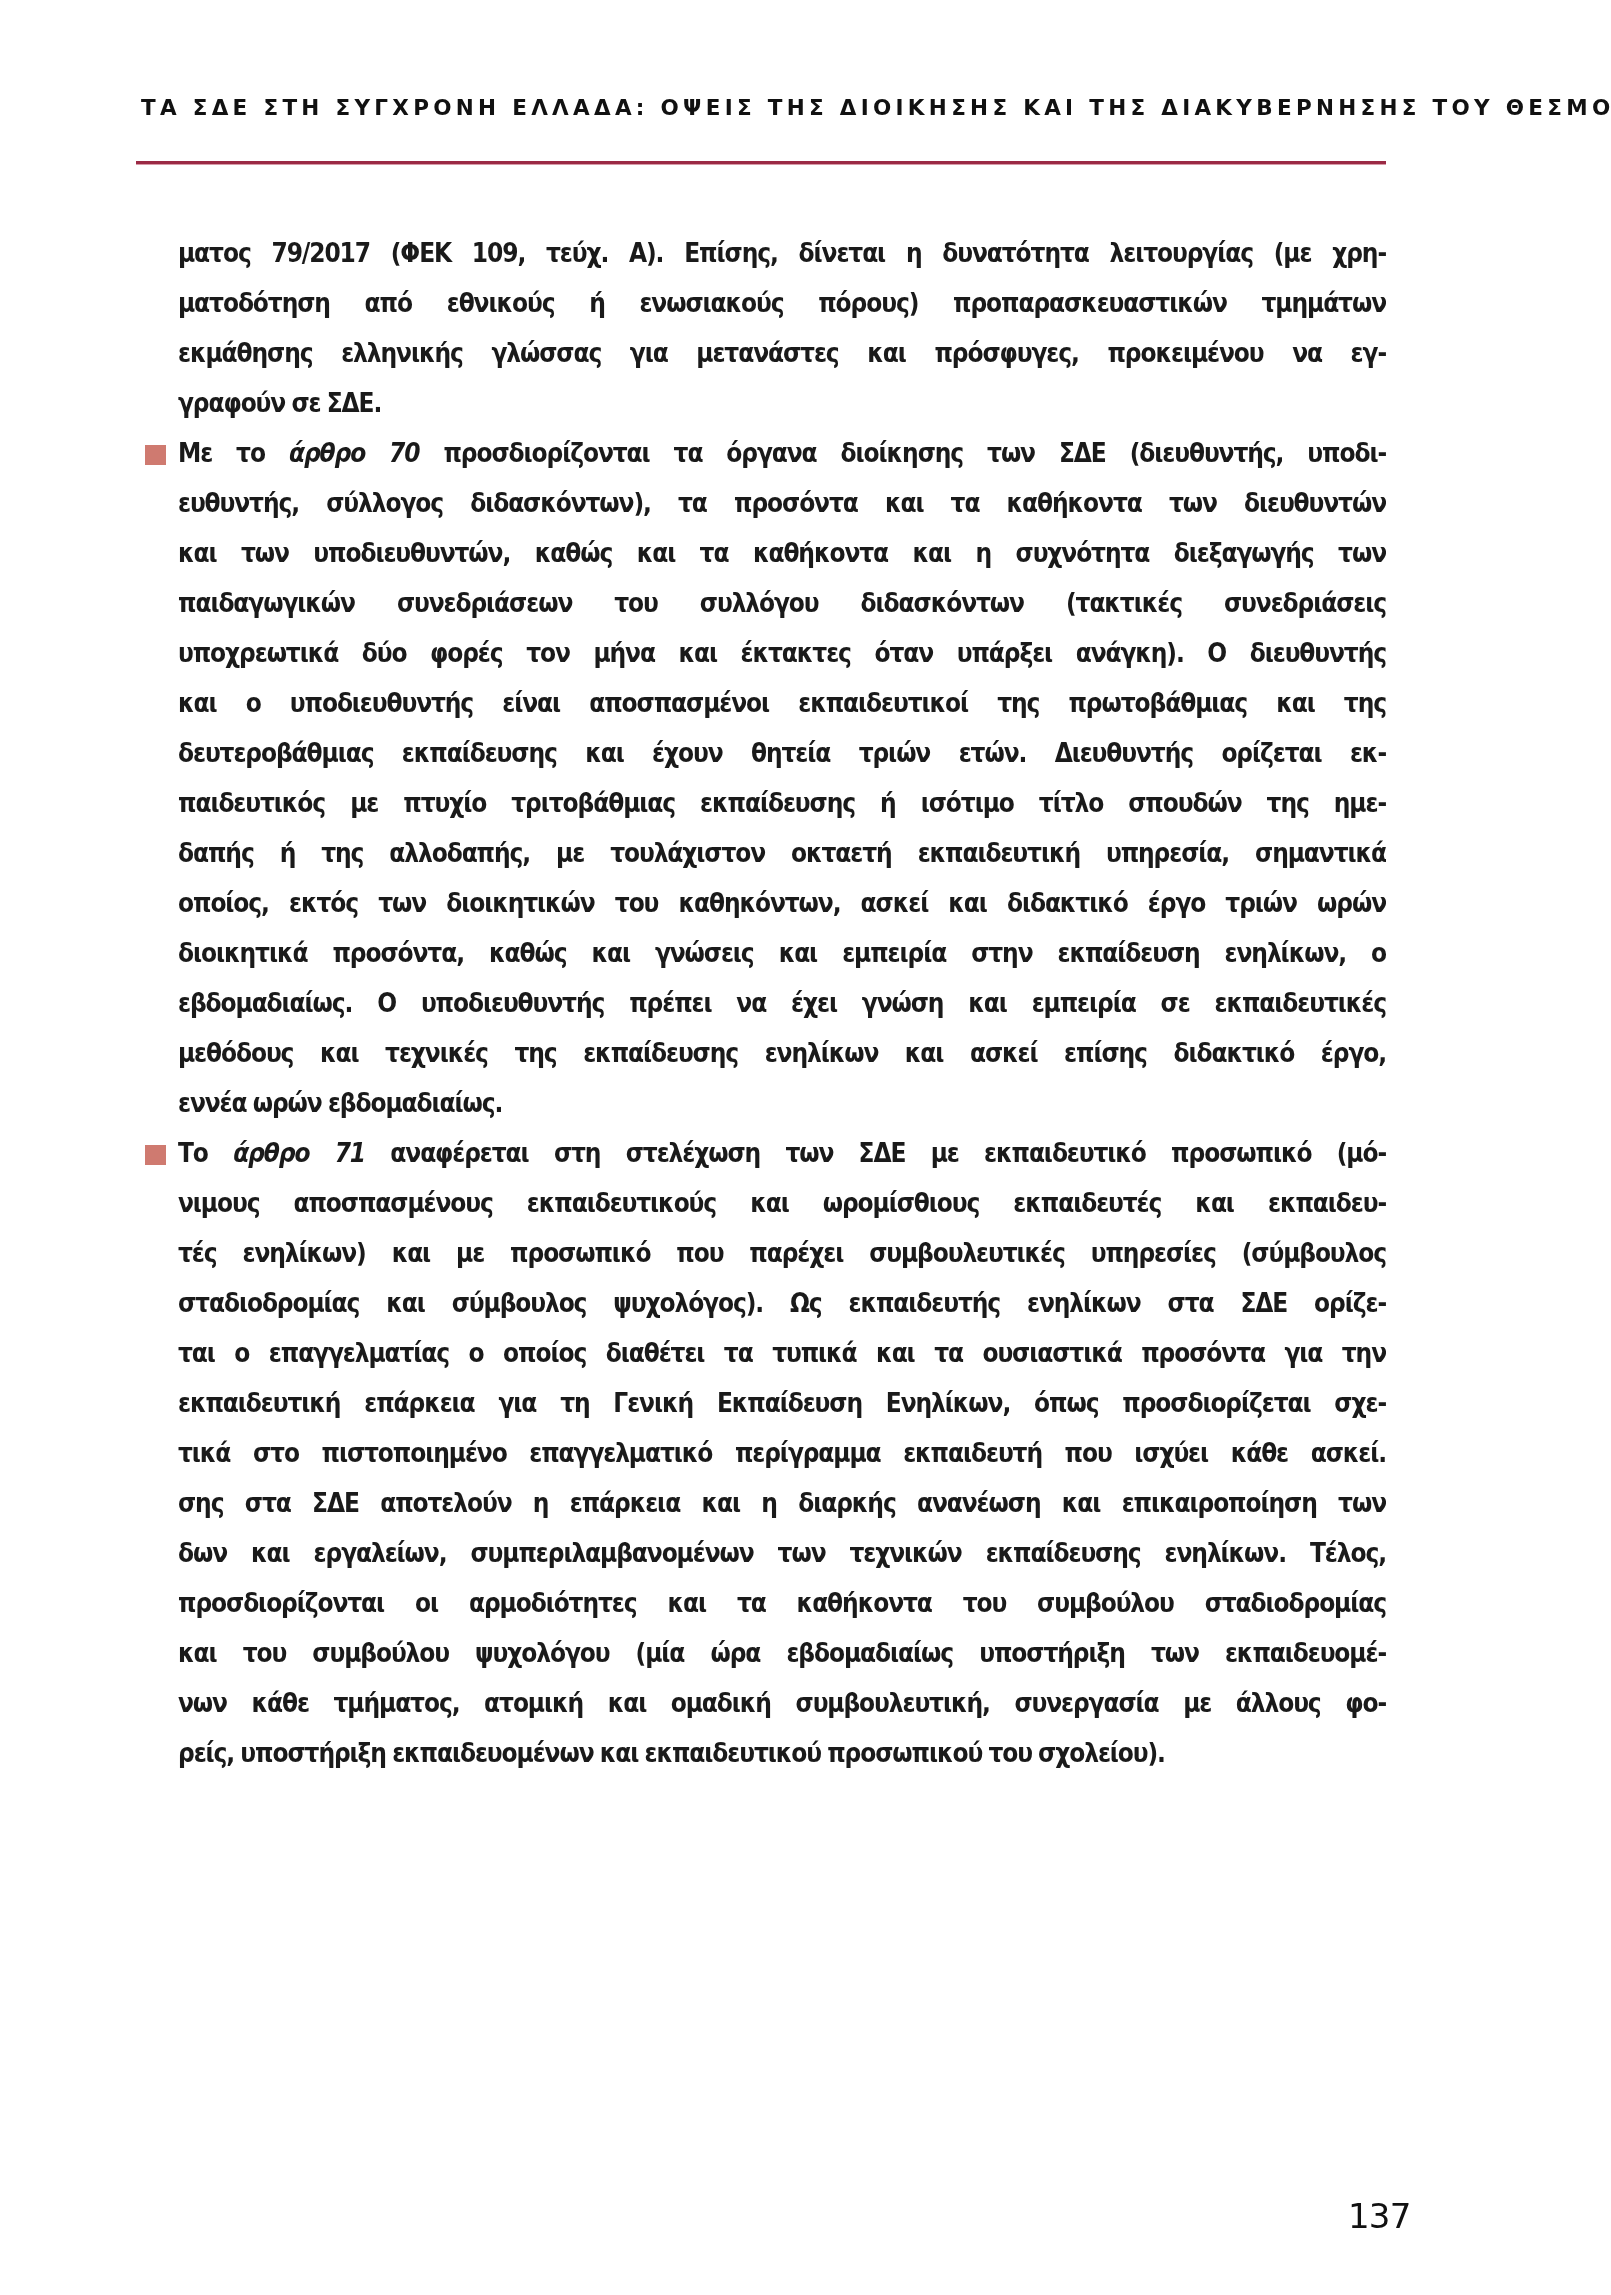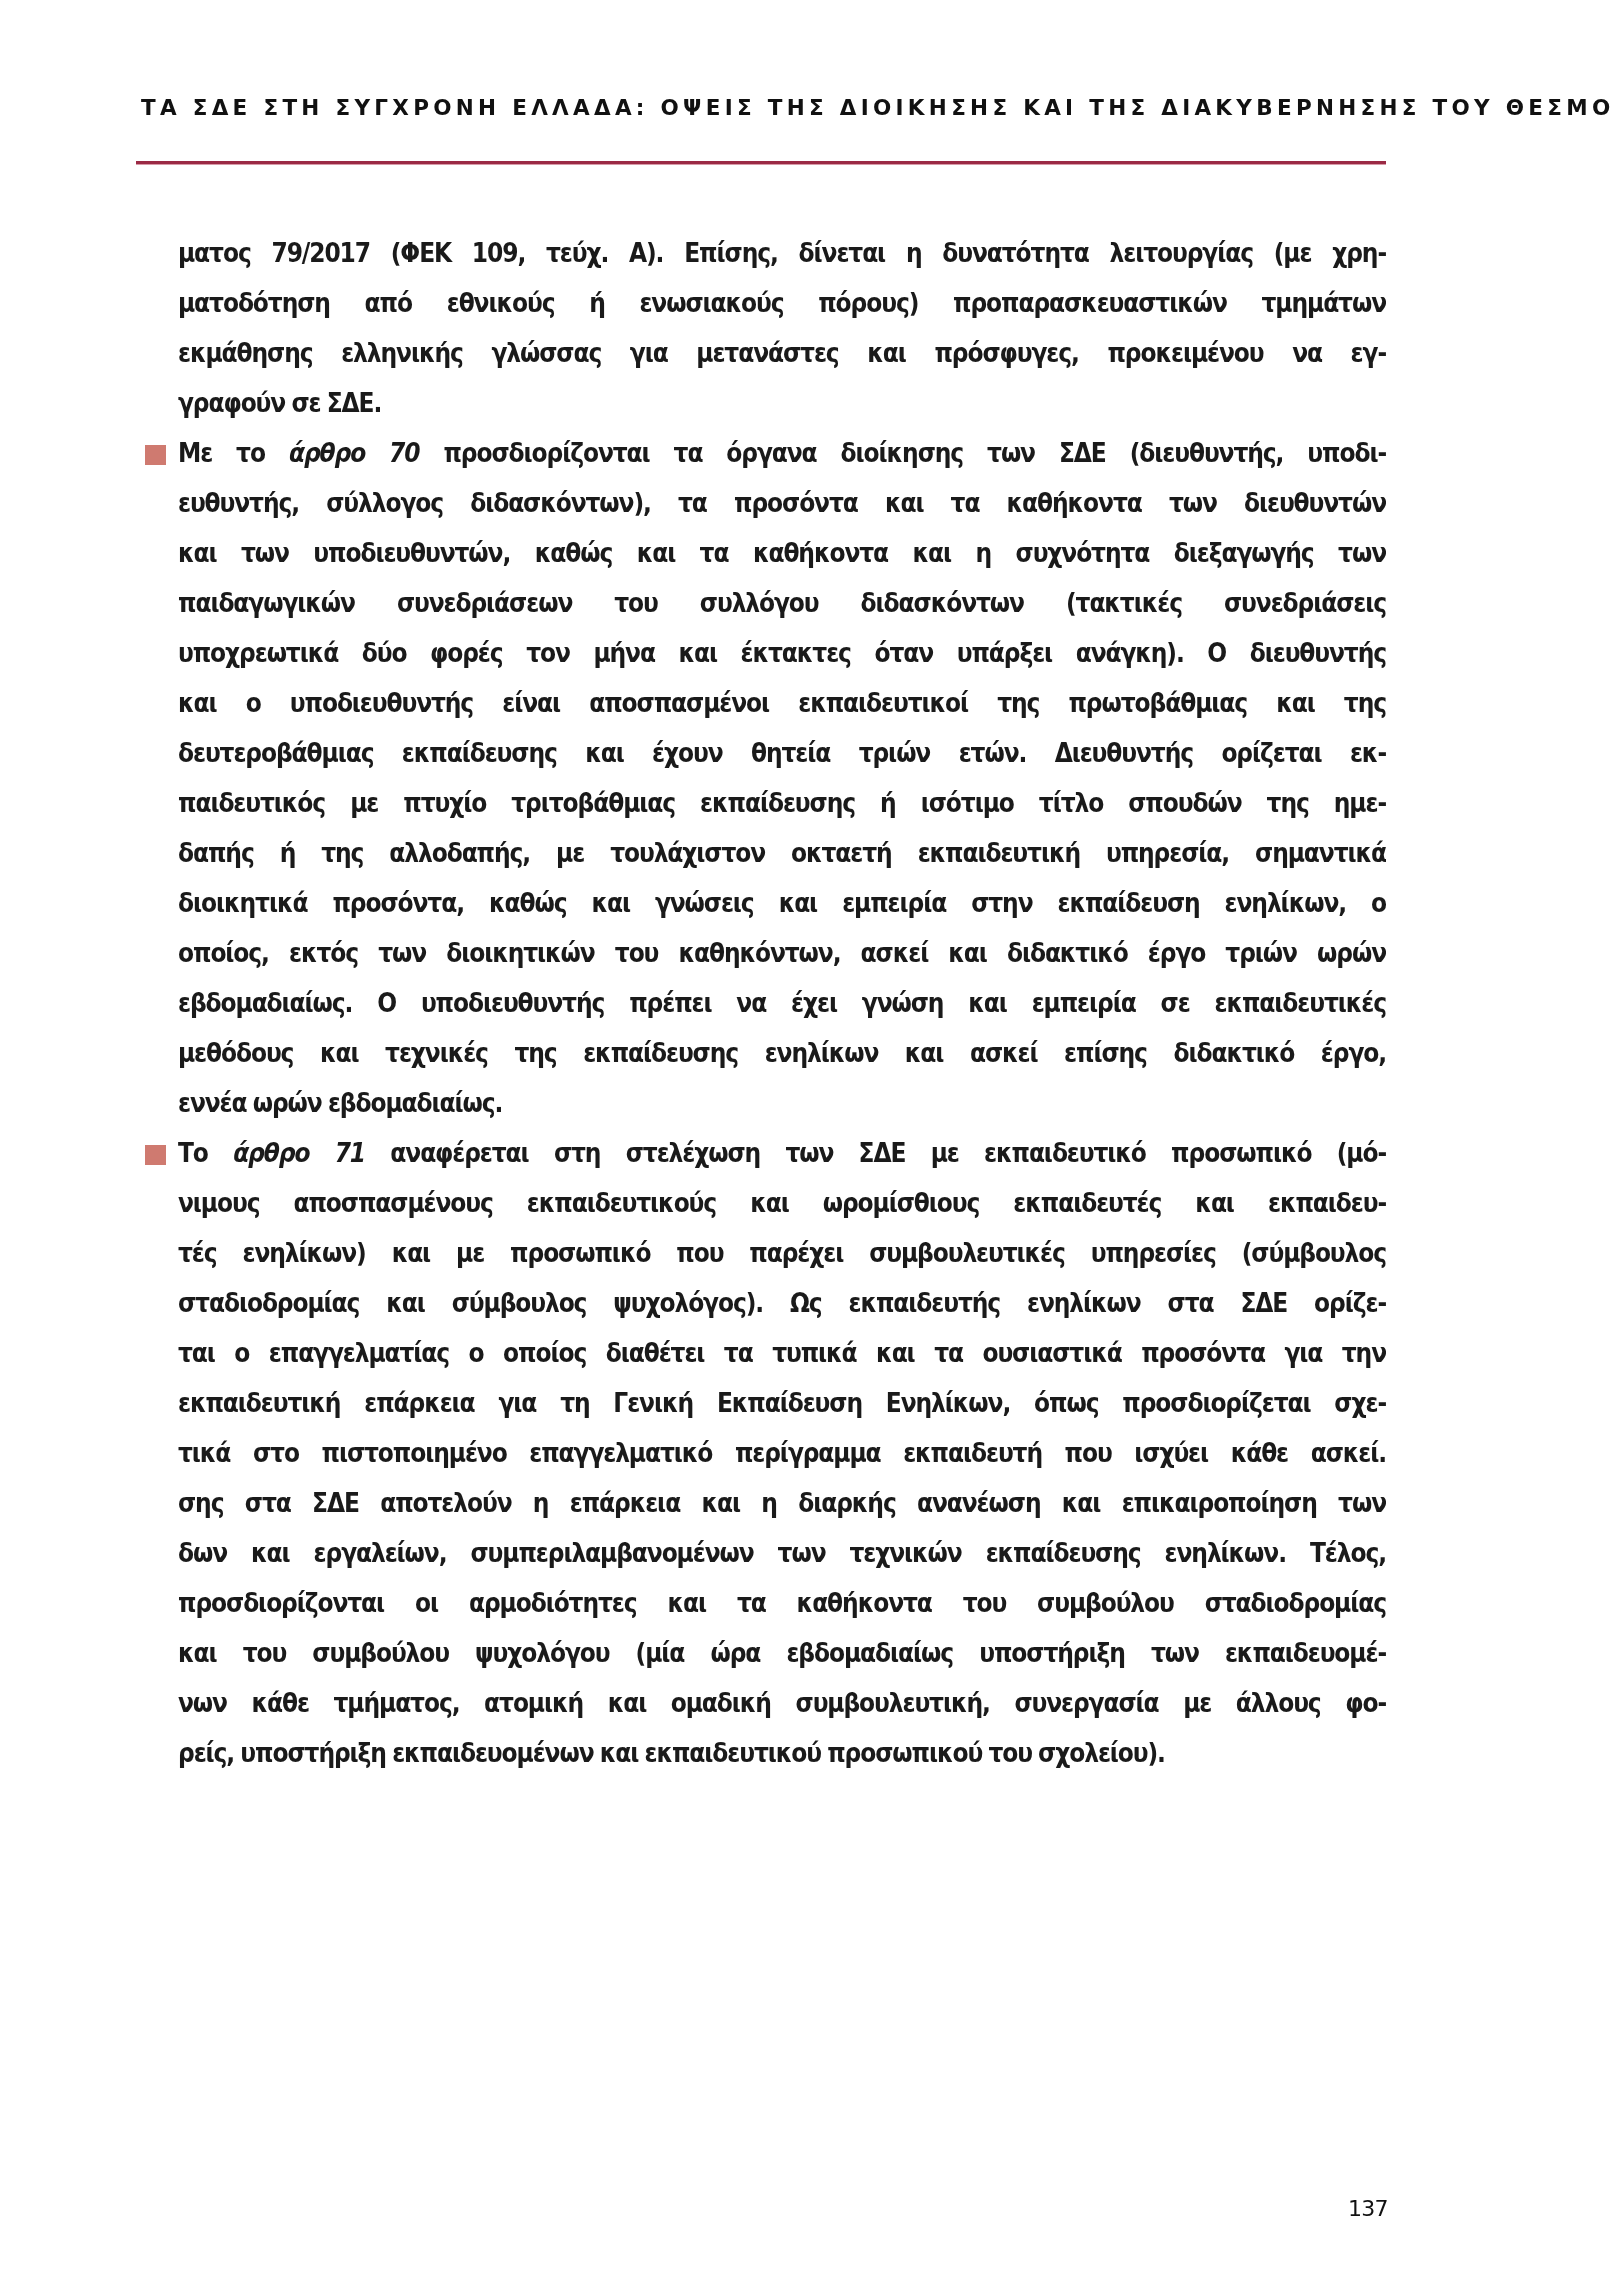--- a/index.html
+++ b/index.html
@@ -27,21 +27,21 @@
     overflow: hidden;
   }
   .line.last { text-align-last: left; }
   .line em { font-style: italic; }
   .bullet-marker {
     position: absolute; left: -33px; top: 17.4px;
     width: 20.7px; height: 20px; background: #cf7a70;
   }
   .page-number {
     position: absolute; left: 1348px; top: 2196px;
-    font-family: "DejaVu Sans", sans-serif; font-size: 22px; color: #111111;
+    font-family: "DejaVu Sans", sans-serif; font-size: 34px; color: #111111;
     letter-spacing: -0.8px;
   }
 </style>
 </head>
 <body>
 
 <div class="running-head">ΤΑ ΣΔΕ ΣΤΗ ΣΥΓΧΡΟΝΗ ΕΛΛΑΔΑ: ΟΨΕΙΣ ΤΗΣ ΔΙΟΙΚΗΣΗΣ ΚΑΙ ΤΗΣ ΔΙΑΚΥΒΕΡΝΗΣΗΣ ΤΟΥ ΘΕΣΜΟΥ</div>
 <div class="rule" style="background: rgb(155, 42, 69);"></div>
 
 <div class="body-text" id="body-text">
@@ -55,22 +55,22 @@
       <span class="bullet-marker" style="background: rgb(207, 122, 112);"></span>
       <div class="line"><span>Με το </span><em>άρθρο 70</em><span> προσδιορίζονται τα όργανα διοίκησης των ΣΔΕ (διευθυντής, υποδι-</span></div>
       <div class="line"><span>ευθυντής, σύλλογος διδασκόντων), τα προσόντα και τα καθήκοντα των διευθυντών</span></div>
       <div class="line"><span>και των υποδιευθυντών, καθώς και τα καθήκοντα και η συχνότητα διεξαγωγής των</span></div>
       <div class="line"><span>παιδαγωγικών συνεδριάσεων του συλλόγου διδασκόντων (τακτικές συνεδριάσεις</span></div>
       <div class="line"><span>υποχρεωτικά δύο φορές τον μήνα και έκτακτες όταν υπάρξει ανάγκη). Ο διευθυντής</span></div>
       <div class="line"><span>και ο υποδιευθυντής είναι αποσπασμένοι εκπαιδευτικοί της πρωτοβάθμιας και της</span></div>
       <div class="line"><span>δευτεροβάθμιας εκπαίδευσης και έχουν θητεία τριών ετών. Διευθυντής ορίζεται εκ-</span></div>
       <div class="line"><span>παιδευτικός με πτυχίο τριτοβάθμιας εκπαίδευσης ή ισότιμο τίτλο σπουδών της ημε-</span></div>
       <div class="line"><span>δαπής ή της αλλοδαπής, με τουλάχιστον οκταετή εκπαιδευτική υπηρεσία, σημαντικά</span></div>
+      <div class="line"><span>οποίος, εκτός των διοικητικών του καθηκόντων, ασκεί και διδακτικό έργο τριών ωρών</span></div>
       <div class="line"><span>διοικητικά προσόντα, καθώς και γνώσεις και εμπειρία στην εκπαίδευση ενηλίκων, ο</span></div>
-      <div class="line"><span>οποίος, εκτός των διοικητικών του καθηκόντων, ασκεί και διδακτικό έργο τριών ωρών</span></div>
       <div class="line"><span>εβδομαδιαίως. Ο υποδιευθυντής πρέπει να έχει γνώση και εμπειρία σε εκπαιδευτικές</span></div>
       <div class="line"><span>μεθόδους και τεχνικές της εκπαίδευσης ενηλίκων και ασκεί επίσης διδακτικό έργο,</span></div>
       <div class="line last"><span>εννέα ωρών εβδομαδιαίως.</span></div>
     </div>
     <div class="para">
       <span class="bullet-marker" style="background: rgb(207, 122, 112);"></span>
       <div class="line"><span>Το </span><em>άρθρο 71</em><span> αναφέρεται στη στελέχωση των ΣΔΕ με εκπαιδευτικό προσωπικό (μό-</span></div>
       <div class="line"><span>νιμους αποσπασμένους εκπαιδευτικούς και ωρομίσθιους εκπαιδευτές και εκπαιδευ-</span></div>
       <div class="line"><span>τές ενηλίκων) και με προσωπικό που παρέχει συμβουλευτικές υπηρεσίες (σύμβουλος</span></div>
       <div class="line"><span>σταδιοδρομίας και σύμβουλος ψυχολόγος). Ως εκπαιδευτής ενηλίκων στα ΣΔΕ ορίζε-</span></div>

